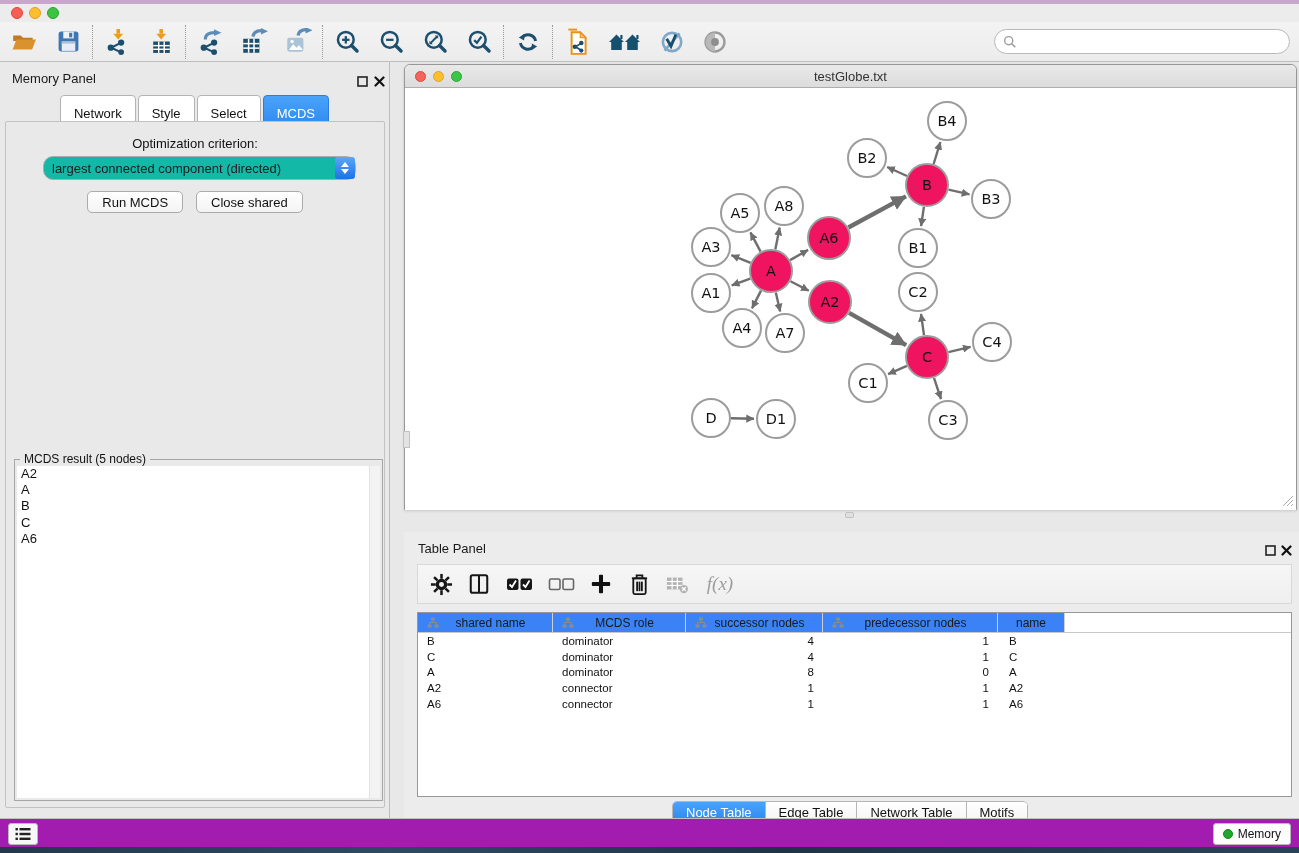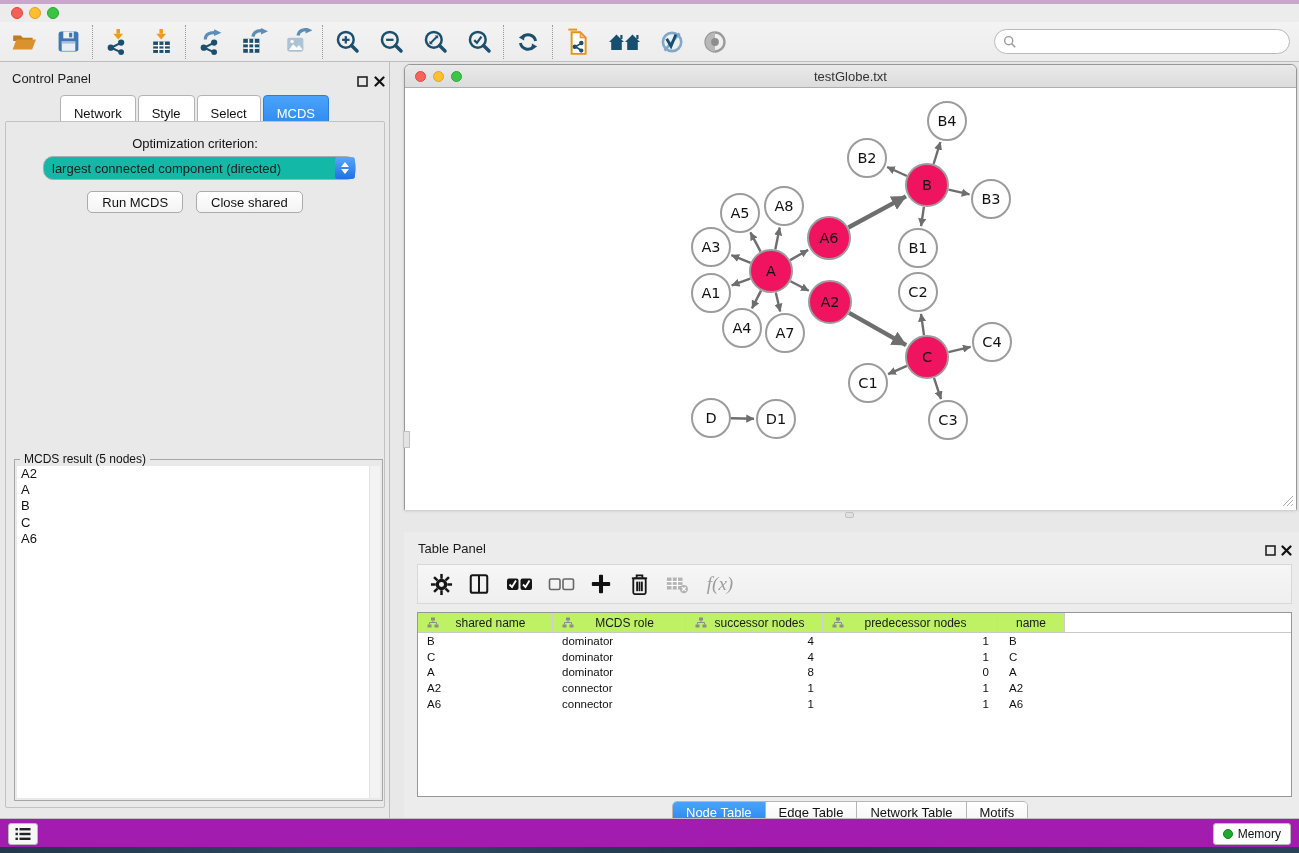--- a/index.html
+++ b/index.html
@@ -67,21 +67,21 @@
   .resize-grip { position:absolute; right:2px; bottom:2px; width:13px; height:13px; opacity:.8; }
   .side-grip { position:absolute; left:403px; top:431px; width:7px; height:17px; background:#e3e3e3; border:1px solid #c2c2c2; }
   .mid-grip  { position:absolute; left:845px; top:512px; width:9px; height:6px; background:#e0e0e0; border:1px solid #c2c2c2; border-radius:2px; }
   
   .table-panel { position:absolute; left:404px; top:532px; width:895px; height:292px; background:#ececec; }
   .tp-toolbar { position:absolute; left:13px; right:7px; top:32px; height:40px; background:linear-gradient(#f6f6f6,#efefef);
     border:1px solid #d8d8d8; display:flex; align-items:center; padding-left:10px; gap:12px; }
   .tp-icon { width:26px; height:26px; display:flex; align-items:center; justify-content:center; cursor:default; }
   .fx { font-family:"Liberation Serif", serif; font-style:italic; color:#9d9d9d; font-size:19px; }
   .dtable { position:absolute; left:13px; top:80px; width:875px; height:185px; background:#fff; border:1px solid #979797; overflow:hidden; }
-  .thead { display:flex; height:20px; background:#bef264; border-bottom:1px solid #c9c9c9; }
+  .thead { display:flex; height:20px; background:#3b82f6; border-bottom:1px solid #c9c9c9; }
   .th { display:flex; align-items:center; border-right:1px solid #cfcfcf; font-size:12px; color:#1a1a1a; position:relative; }
   .th .lbl { flex:1; text-align:center; padding-right:10px; }
   .th .treeicon { margin-left:9px; }
   .th.no-icon .lbl { padding:0; }
   .th-fill { flex:1; background:#fff; }
   .trow { display:flex; height:15.7px; align-items:center; }
   .td { font-size:11.5px; color:#111; white-space:nowrap; overflow:hidden; }
   .td.c0 { width:135px; padding-left:9px; }
   .td.c1 { width:133px; padding-left:9px; }
   .td.c2 { width:137px; text-align:right; padding-right:9px; }
@@ -294,21 +294,21 @@
     <div class="searchbox">
       <svg width="14" height="14" viewBox="0 0 16 16">
           <circle cx="6.5" cy="6.5" r="4.6" fill="none" stroke="#9b9b9b" stroke-width="1.6"></circle>
           <line x1="10" y1="10" x2="14" y2="14" stroke="#9b9b9b" stroke-width="1.8"></line>
         </svg>
       <input value="" style="">
     </div>
   </div>
 
   <div class="control-panel">
-    <div class="panel-header">Control Panel</div>
+    <div class="panel-header">Memory Panel</div>
     <span class="wicon" style="left:357px; top:11px">
       <svg width="11" height="11" viewBox="0 0 11 11">
           <rect x="1" y="1" width="9" height="9" fill="none" stroke="#222" stroke-width="1.6"></rect>
         </svg>
     </span>
     <span class="wicon" style="left:374px; top:11px">
       <svg width="11" height="11" viewBox="0 0 11 11">
           <g stroke="#111" stroke-width="2.2" stroke-linecap="round">
             <line x1="1.5" y1="1.5" x2="9.5" y2="9.5"></line>
             <line x1="9.5" y1="1.5" x2="1.5" y2="9.5"></line>

